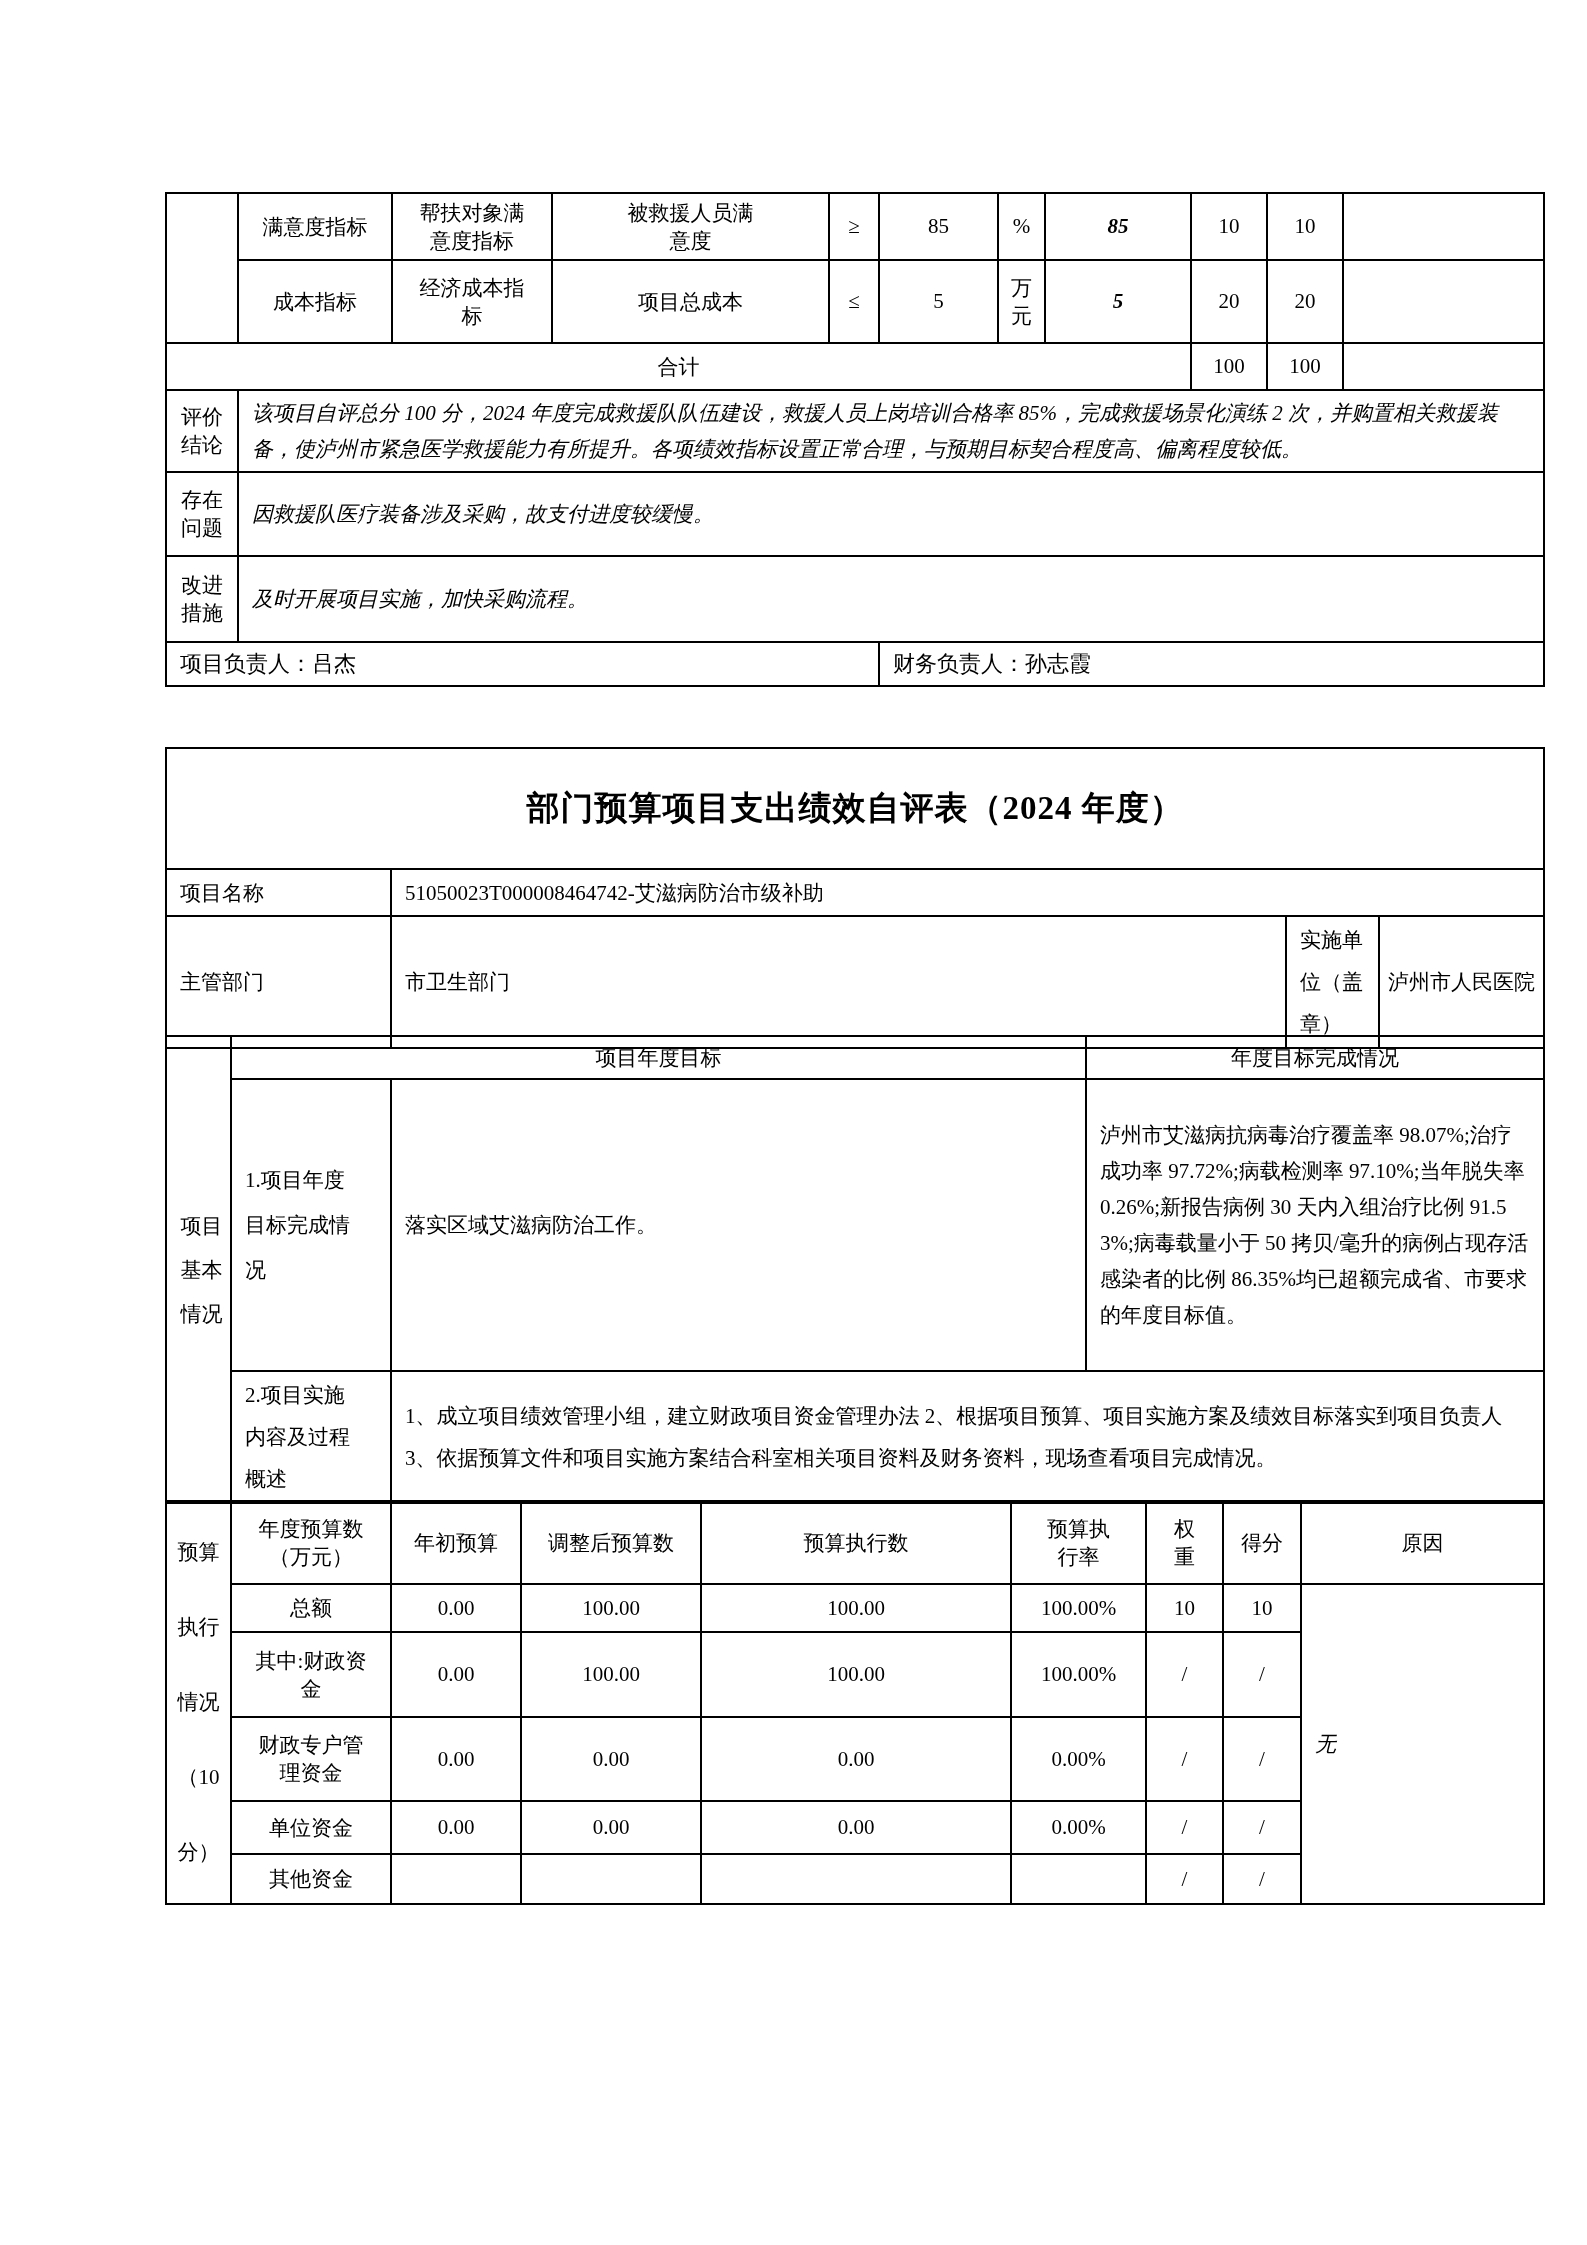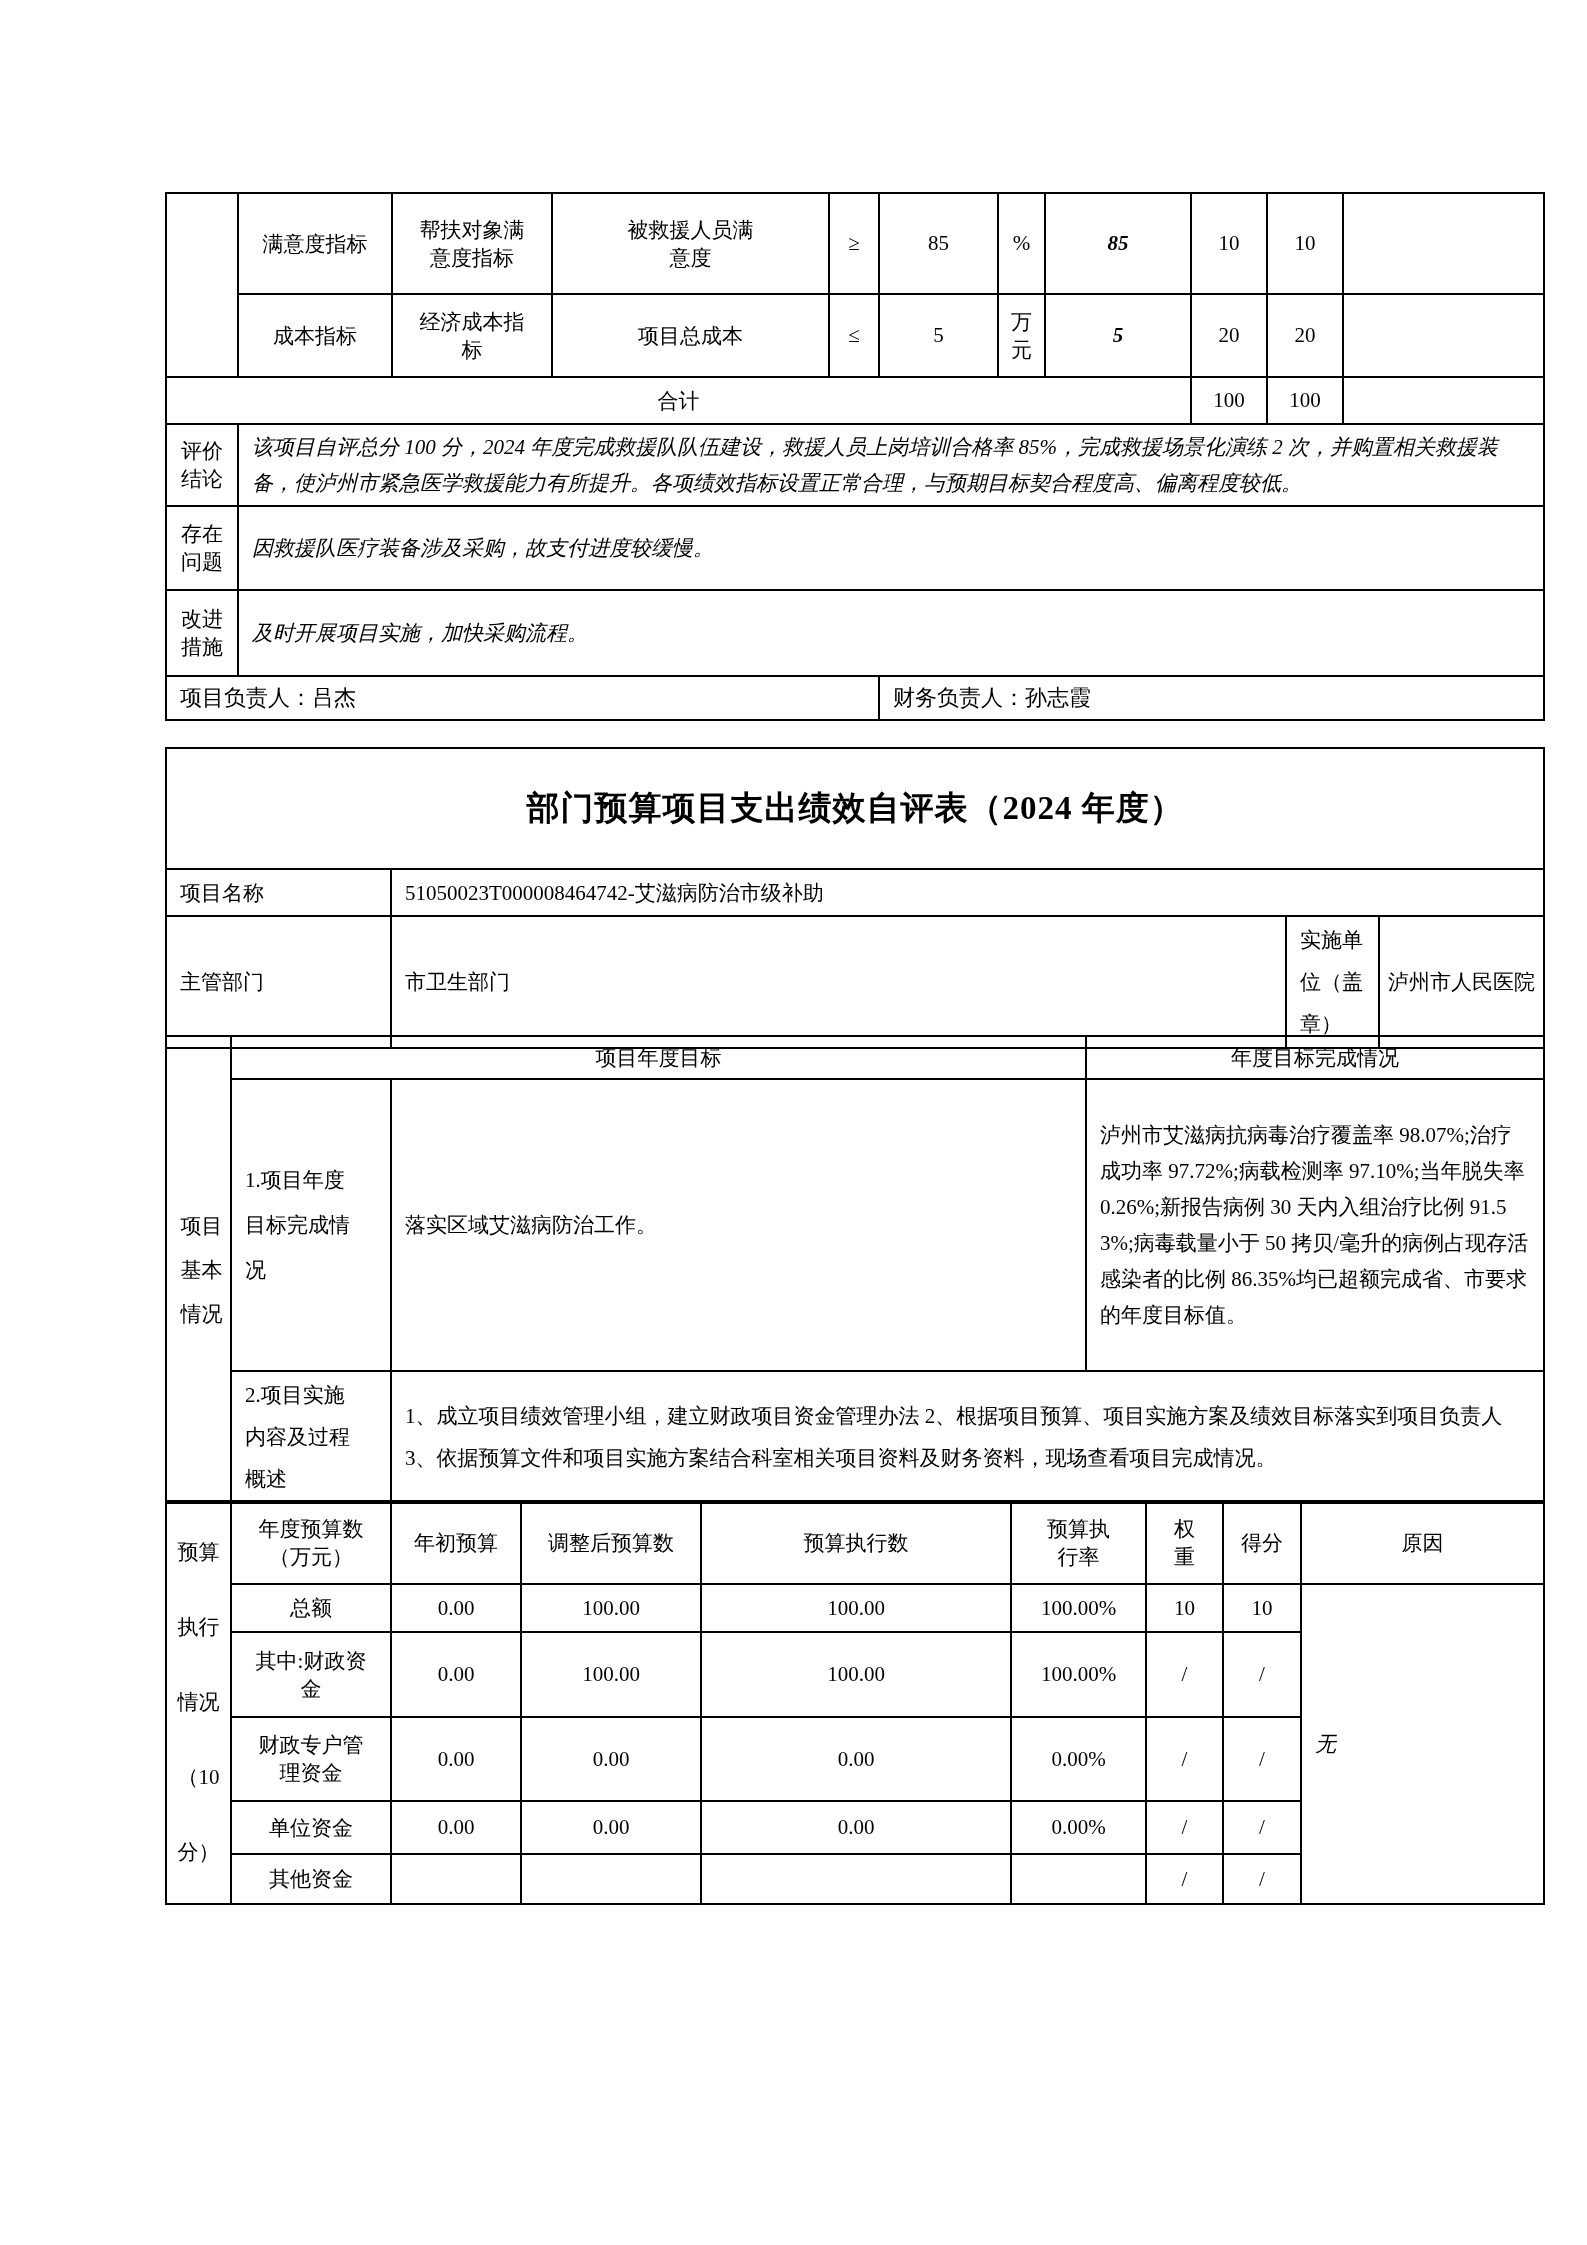--- a/index.html
+++ b/index.html
@@ -57,21 +57,21 @@
         <col style="width:277px">
       <col style="width:50px">
         <col style="width:119px">
         <col style="width:47px">
         <col style="width:146px">
       <col style="width:76px">
         <col style="width:76px">
         <col style="width:201px">
     </colgroup>
     <tbody>
-        <tr style="height:101px;">
+        <tr style="height:67px;">
       <td rowspan="2"></td>
       <td>满意度指标</td>
       <td class="pre">帮扶对象满
 意度指标</td>
       <td class="pre">被救援人员满
 意度</td>
       <td>≥</td>
       <td>85</td>
       <td>%</td>
       <td class="bolditalic">85</td>

